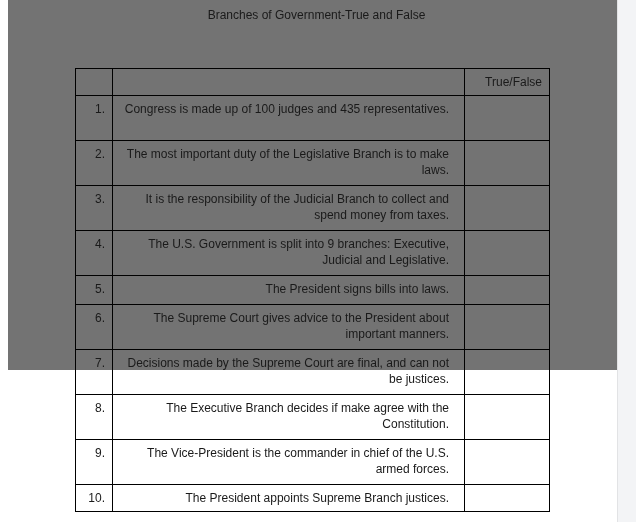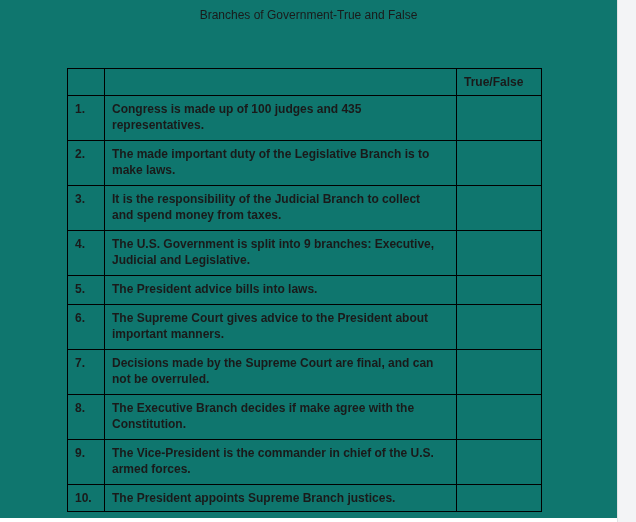--- a/index.html
+++ b/index.html
@@ -4,23 +4,23 @@
 <style>
   * { margin: 0; padding: 0; box-sizing: border-box; }
   html, body {
     width: 636px; height: 522px;
     font-family: "Liberation Sans", sans-serif;
     background: #ffffff;
     overflow: hidden;
   }
   .page {
     position: absolute;
-    left: 0; top: 0;
-    width: 617px; height: 518px;
-    background: #0f766e;
+    left: 8px; top: 0;
+    width: 617px; height: 370px;
+    background: #737373;
   }
   .app-gutter {
     position: absolute;
     left: 617px; top: 0;
     width: 19px; height: 522px;
     background: #f3f4f6;
     border-left: 1px solid #e2e3e5;
   }
   .doc-title {
     margin-top: 7px;
@@ -38,22 +38,22 @@
     font-size: 12px;
     line-height: 16px;
     color: #1a1a1a;
   }
   .tf-table col.col-num  { width: 37px; }
   .tf-table col.col-stmt { width: 352px; }
   .tf-table col.col-ans  { width: 85px; }
   .tf-table th, .tf-table td {
     border: 1px solid #000000;
     vertical-align: top;
-    text-align: left;
-    font-weight: bold;
+    text-align: right;
+    font-weight: normal;
     padding: 5px 7px 5px 7px;
   }
   .tf-table td.stmt { padding-right: 15px; }
   .tf-table tr.row-header { height: 26px; }
   .tf-table tr.row-tall   { height: 45px; }
   .tf-table tr.row-short  { height: 29px; }
   .tf-table tr.row-last   { height: 27px; }
 </style>
 </head>
 <body>
@@ -76,46 +76,46 @@
       </tr>
     </thead>
     <tbody>
       <tr class="row-tall">
         <td class="num">1.</td>
         <td class="stmt">Congress is made up of 100 judges and 435 representatives.</td>
         <td class="ans"></td>
       </tr>
       <tr class="row-tall">
         <td class="num">2.</td>
-        <td class="stmt">The made important duty of the Legislative Branch is to make laws.</td>
+        <td class="stmt">The most important duty of the Legislative Branch is to make laws.</td>
         <td class="ans"></td>
       </tr>
       <tr class="row-tall">
         <td class="num">3.</td>
         <td class="stmt">It is the responsibility of the Judicial Branch to collect and spend money from taxes.</td>
         <td class="ans"></td>
       </tr>
       <tr class="row-tall">
         <td class="num">4.</td>
         <td class="stmt">The U.S. Government is split into 9 branches: Executive, Judicial and Legislative.</td>
         <td class="ans"></td>
       </tr>
       <tr class="row-short">
         <td class="num">5.</td>
-        <td class="stmt">The President advice bills into laws.</td>
+        <td class="stmt">The President signs bills into laws.</td>
         <td class="ans"></td>
       </tr>
       <tr class="row-tall">
         <td class="num">6.</td>
         <td class="stmt">The Supreme Court gives advice to the President about important manners.</td>
         <td class="ans"></td>
       </tr>
       <tr class="row-tall">
         <td class="num">7.</td>
-        <td class="stmt">Decisions made by the Supreme Court are final, and can not be overruled.</td>
+        <td class="stmt">Decisions made by the Supreme Court are final, and can not be justices.</td>
         <td class="ans"></td>
       </tr>
       <tr class="row-tall">
         <td class="num">8.</td>
         <td class="stmt">The Executive Branch decides if make agree with the Constitution.</td>
         <td class="ans"></td>
       </tr>
       <tr class="row-tall">
         <td class="num">9.</td>
         <td class="stmt">The Vice-President is the commander in chief of the U.S. armed forces.</td>

